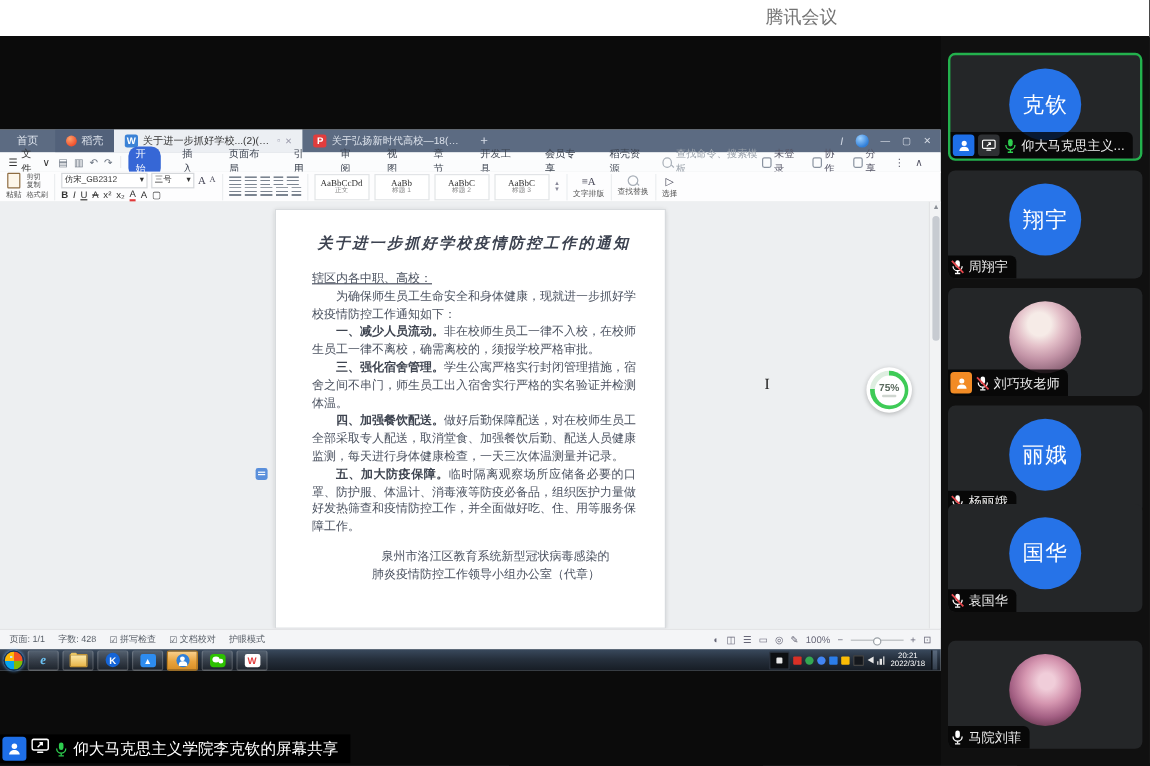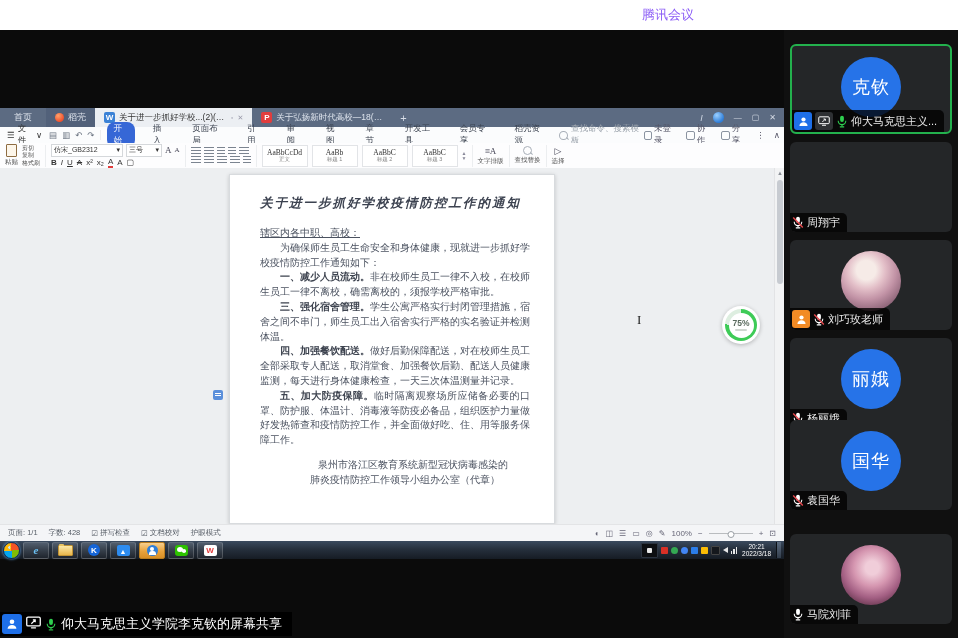--- a/index.html
+++ b/index.html
@@ -1,20 +1,20 @@
 <!DOCTYPE html>
 <html><head>
 <meta charset="utf-8">
 <style>
   html,body{margin:0;padding:0;background:#000;}
   .stage{position:relative;width:958px;height:638px;overflow:hidden;background:#000;
          font-family:"Liberation Sans",sans-serif;-webkit-font-smoothing:antialiased;}
   
   .titlebar{position:absolute;left:0;top:0;width:958px;height:30px;background:#ffffff;border-bottom:1px solid #ececec;}
-  .app-title{position:absolute;left:668px;top:50%;transform:translate(-50%,-50%);font-size:13px;color:#8b5cf6;}
+  .app-title{position:absolute;left:668px;top:50%;transform:translate(-50%,-50%);font-size:15px;color:#737373;}
   
   .main{position:absolute;left:0;top:30px;width:958px;height:608px;background:#101010;}
   .share-view{position:absolute;left:0;top:0;width:784px;height:608px;background:#0b0b0b;overflow:hidden;}
   
   .desktop{position:absolute;left:0;top:78px;width:784px;height:451px;background:#edeff1;}
   
   .wps-tabbar{position:absolute;left:0;top:0;width:784px;height:19px;background:#5c6b82;display:flex;align-items:stretch;font-size:9px;color:#dde3ec;}
   .wtab{display:flex;align-items:center;gap:4px;padding:0 9px;white-space:nowrap;}
   .wtab.home{padding:0 14px;}
   .wtab.docer{background:#52617a;}
@@ -33,21 +33,21 @@
   
   .menurow{position:absolute;left:0;top:19px;width:784px;height:16px;background:#fbfcfd;border-bottom:1px solid #e9eaec;display:flex;align-items:center;font-size:8.5px;color:#444;}
   .file-menu{display:flex;align-items:center;gap:3px;padding:0 7px;color:#333;}
   .quick-icons{display:flex;gap:5px;color:#6a7380;font-size:8.5px;padding-right:6px;border-right:1px solid #ececee;margin-right:6px;}
   .rtabs{display:flex;align-items:center;gap:12px;}
   .rtab{padding:1px 6px;border-radius:8px;color:#3c4350;}
   .rtab.active{background:#3667d6;color:#fff;}
   .menu-search{display:flex;align-items:center;gap:3px;color:#9aa2ab;margin-left:8px;}
   .lens{width:7px;height:7px;border:1px solid #a8afb8;border-radius:50%;position:relative;}
   .lens::after{content:"";position:absolute;left:6px;top:6px;width:3px;height:1px;background:#a8afb8;transform:rotate(45deg);}
-  .menurow-right{margin-left:auto;display:flex;align-items:center;gap:9px;padding-right:4px;color:#556;}
+  .menurow-right{margin-left:auto;display:flex;align-items:center;gap:9px;padding-right:15px;color:#556;}
   .mr-item{display:flex;align-items:center;gap:2px;}
   .mr-dot{width:7px;height:7px;border:1px solid #8a93a0;border-radius:2px;}
   
   .ribbon{position:absolute;left:0;top:35px;width:784px;height:25px;background:#fdfdfe;border-bottom:1px solid #dfe1e4;display:flex;align-items:center;font-size:6.5px;color:#555;}
   .rgroup{display:flex;align-items:center;gap:4px;height:22px;padding:0 5px;border-right:1px solid #eceef0;}
   .vbtn{display:flex;flex-direction:column;align-items:center;justify-content:center;gap:1px;}
   .clip-ic{width:9px;height:11px;border:1px solid #8e6c42;border-radius:1px;background:#fdf6ea;}
   .stack{display:flex;flex-direction:column;justify-content:center;gap:1px;font-size:6px;line-height:6.5px;color:#555;}
   .fcol{display:flex;flex-direction:column;gap:1px;}
   .frow{display:flex;align-items:center;gap:3px;}
@@ -62,21 +62,21 @@
   .bars{width:10px;height:8px;background:repeating-linear-gradient(#7b8490 0 1px,transparent 1px 3px);}
   .bars.short{width:8px;}
   .style-box{width:44px;height:20px;border:1px solid #e2e4e7;background:#fff;display:flex;flex-direction:column;align-items:center;justify-content:center;line-height:1;}
   .style-sample{font-family:"Liberation Serif",serif;font-size:7.5px;color:#333;}
   .style-label{font-size:5.5px;color:#888;margin-top:1px;}
   .spin{display:flex;flex-direction:column;font-size:5px;color:#889;line-height:5px;}
   .bigA{font-size:9px;color:#445;font-family:"Liberation Serif",serif;}
   
   .docarea{position:absolute;left:0;top:60px;width:784px;height:356px;background:#edeff1;overflow:hidden;}
   .page{position:absolute;left:229px;top:6px;width:326px;height:350px;background:#fff;border:1px solid #d8dbde;box-shadow:0 1px 4px rgba(0,0,0,.18);box-sizing:border-box;padding:16px 24px 0 30px;overflow:hidden;}
-  .doc-title{font-family:"Liberation Serif",serif;font-style:italic;font-weight:bold;font-size:12.5px;letter-spacing:2px;color:#3c4250;margin:4px 0 14px 0;}
+  .doc-title{font-family:"Liberation Serif",serif;font-style:italic;font-weight:bold;font-size:12.5px;letter-spacing:2px;color:#3c4250;text-align:center;margin:4px 0 14px 0;}
   .doc-p{font-family:"Liberation Serif",serif;font-size:10px;line-height:14.8px;color:#4b5260;text-align:justify;text-indent:2em;margin:0;}
   .doc-p.noindent{text-indent:0;text-decoration:underline;}
   .doc-p b{color:#3e4450;}
   .signature{font-family:"Liberation Serif",serif;font-size:10px;line-height:15px;color:#4b5260;text-align:right;padding-right:22px;margin-top:9px;}
   .comment-marker{position:absolute;left:213px;top:222px;width:10px;height:10px;background:#5a8fdb;border-radius:2px;}
   .comment-marker::after{content:"";position:absolute;left:2px;top:3px;width:6px;height:1px;background:#fff;box-shadow:0 2px 0 #fff;}
   .ibeam{position:absolute;left:637px;top:144px;font-family:"Liberation Serif",serif;font-size:13px;color:#222;}
   .vscroll{position:absolute;left:774px;top:0;width:10px;height:356px;background:#f2f3f4;border-left:1px solid #e2e3e5;}
   .vscroll .arrow{display:block;text-align:center;font-size:6px;color:#8a8f96;padding-top:2px;}
   .vthumb{position:absolute;left:2px;top:12px;width:6px;height:104px;background:#c7cbd1;border-radius:3px;}
@@ -483,20 +483,21 @@
                 <path d="M2.2 5.8a3.8 3.8 0 0 0 7.6 0" fill="none" stroke="currentColor" stroke-width="1.1"></path>
                 <line x1="6" y1="9.8" x2="6" y2="11.6" stroke="currentColor" stroke-width="1.1"></line>
                 <line x1="3.8" y1="11.9" x2="8.2" y2="11.9" stroke="currentColor" stroke-width="1.1"></line>
               </svg>
           </span>
           <span class="pname">仰大马克思主义...</span>
         </div>
       </div>
 
       <div class="tile" style="top:112px">
+        <div class="avatar">翔宇</div>
         <div class="namebar">
           <span class="mic off">
             <svg width="12" height="13" viewBox="0 0 12 13">
                 <rect x="4.1" y="0.8" width="3.8" height="6.2" rx="1.9" fill="currentColor"></rect>
                 <path d="M2.2 5.8a3.8 3.8 0 0 0 7.6 0" fill="none" stroke="currentColor" stroke-width="1.1"></path>
                 <line x1="6" y1="9.8" x2="6" y2="11.6" stroke="currentColor" stroke-width="1.1"></line>
                 <line x1="3.8" y1="11.9" x2="8.2" y2="11.9" stroke="currentColor" stroke-width="1.1"></line>
                 <line x1="1.2" y1="1.4" x2="10.8" y2="11.4" stroke="#E5484D" stroke-width="1.5"></line>
               </svg>
           </span>

